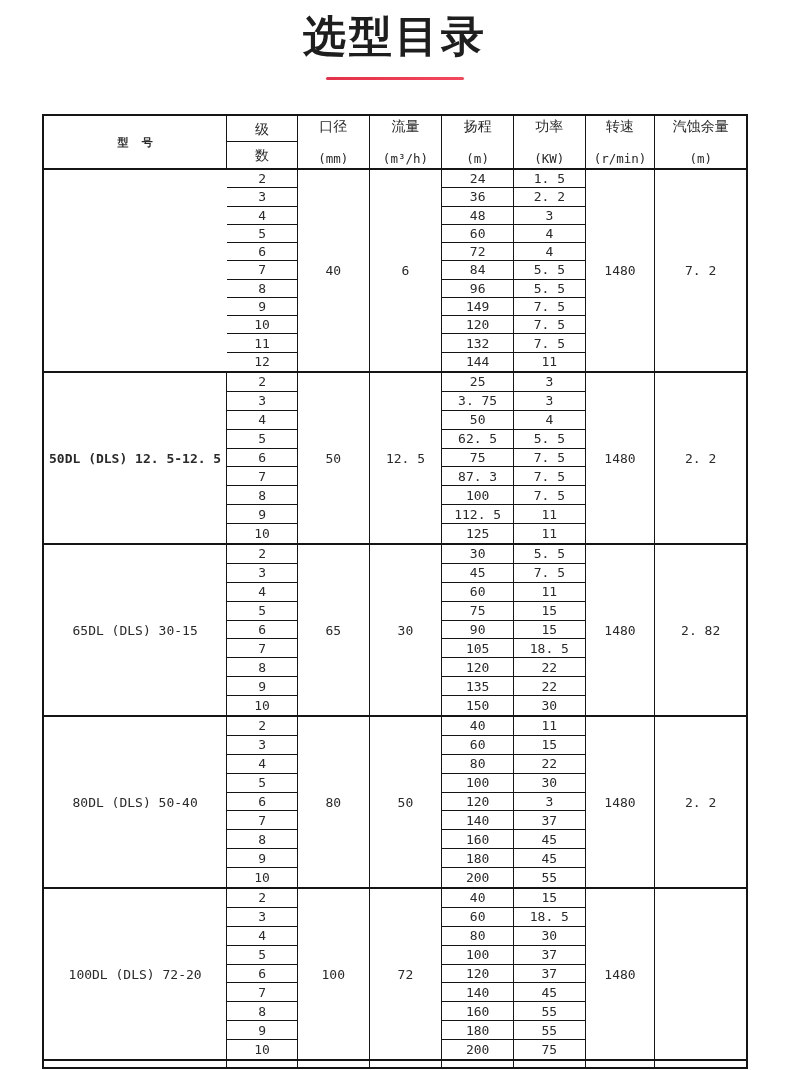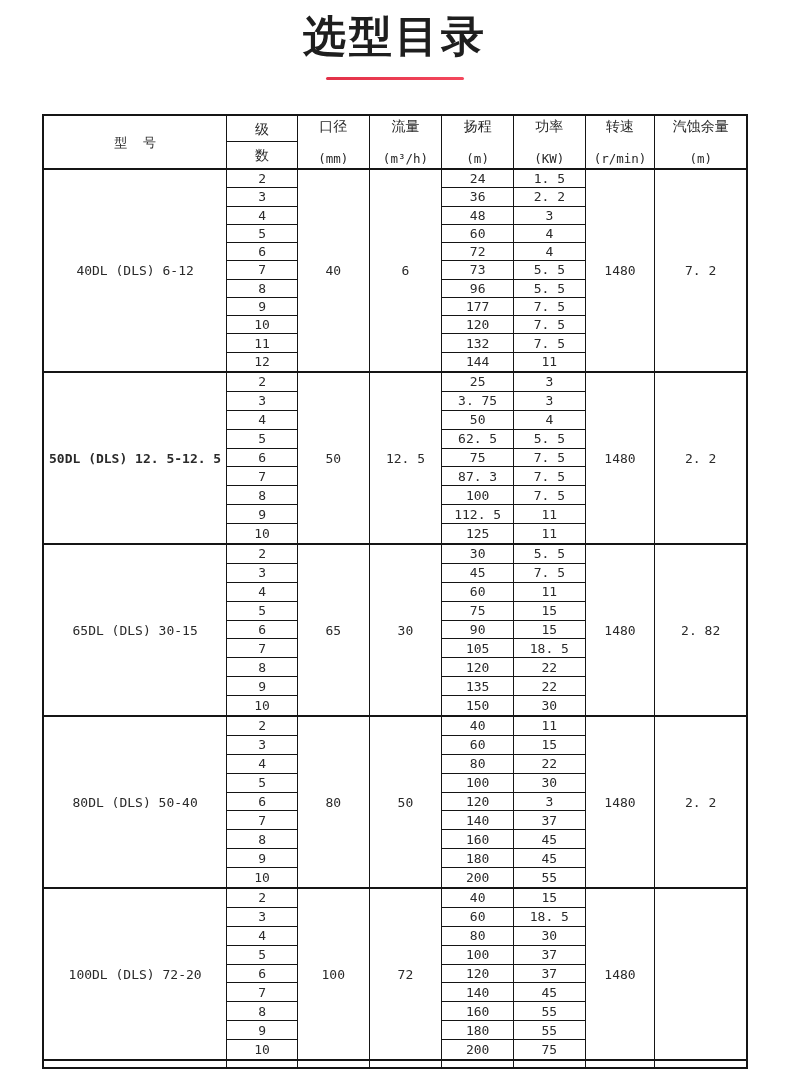--- a/index.html
+++ b/index.html
@@ -48,21 +48,21 @@
     display: flex;
     align-items: center;
     justify-content: center;
     font-size: 13px;
     line-height: 1;
     white-space: pre;
   }
   .br { border-right: 1px solid #151515; }
   .bb { border-bottom: 1px solid #151515; }
 
-  .hmodel { grid-column: 1; grid-row: 1 / -1; font-size: 13px; }
+  .hmodel { grid-column: 1; grid-row: 1 / -1; font-size: 11px; font-weight: bold; }
   .hstage-top { grid-column: 2; grid-row: 1; font-size: 14px; }
   .hstage-bottom { grid-column: 2; grid-row: 2; font-size: 14px; }
   .hcol { grid-row: 1 / -1; flex-direction: column; justify-content: center; gap: 20px; }
   .hcol .hname { font-size: 14px; }
   .hcol .hunit { font-size: 12.5px; }
 
   .block {
     display: grid;
     grid-template-columns: var(--cols);
     border-bottom: 2px solid #151515;
@@ -91,48 +91,47 @@
 
     <div class="cell hcol br" style="grid-area: 1 / 3 / -1;"><div class="hname">口径</div><div class="hunit">(mm)</div></div>
         <div class="cell hcol br" style="grid-area: 1 / 4 / -1;"><div class="hname">流量</div><div class="hunit">(m³/h)</div></div>
         <div class="cell hcol br" style="grid-area: 1 / 5 / -1;"><div class="hname">扬程</div><div class="hunit">(m)</div></div>
         <div class="cell hcol br" style="grid-area: 1 / 6 / -1;"><div class="hname">功率</div><div class="hunit">(KW)</div></div>
         <div class="cell hcol br" style="grid-area: 1 / 7 / -1;"><div class="hname">转速</div><div class="hunit">(r/min)</div></div>
         <div class="cell hcol" style="grid-area: 1 / 8 / -1;"><div class="hname">汽蚀余量</div><div class="hunit">(m)</div></div>
       </div>
     <div>
         <div class="block rows-11" style="grid-template-rows: repeat(11, 1fr);">
-          <div class="cell br" style="grid-area: 1 / 1 / -1;">40DL (DLS) 6-12</div>
           <div class="cell br" style="grid-area: 1 / 3 / -1;">40</div>
           <div class="cell br" style="grid-area: 1 / 4 / -1;">6</div>
           <div class="cell br" style="grid-area: 1 / 7 / -1;">1480</div>
           <div class="cell " style="grid-area: 1 / 8 / -1;">7. 2</div>
           <div class="cell br bb" style="grid-area: 1 / 2;">2</div>
           <div class="cell br bb" style="grid-area: 1 / 5;">24</div>
           <div class="cell br bb" style="grid-area: 1 / 6;">1. 5</div>
           <div class="cell br bb" style="grid-area: 2 / 2;">3</div>
           <div class="cell br bb" style="grid-area: 2 / 5;">36</div>
           <div class="cell br bb" style="grid-area: 2 / 6;">2. 2</div>
           <div class="cell br bb" style="grid-area: 3 / 2;">4</div>
           <div class="cell br bb" style="grid-area: 3 / 5;">48</div>
           <div class="cell br bb" style="grid-area: 3 / 6;">3</div>
           <div class="cell br bb" style="grid-area: 4 / 2;">5</div>
           <div class="cell br bb" style="grid-area: 4 / 5;">60</div>
           <div class="cell br bb" style="grid-area: 4 / 6;">4</div>
           <div class="cell br bb" style="grid-area: 5 / 2;">6</div>
           <div class="cell br bb" style="grid-area: 5 / 5;">72</div>
           <div class="cell br bb" style="grid-area: 5 / 6;">4</div>
           <div class="cell br bb" style="grid-area: 6 / 2;">7</div>
-          <div class="cell br bb" style="grid-area: 6 / 5;">73</div>
+          <div class="cell br bb" style="grid-area: 6 / 5;">84</div>
           <div class="cell br bb" style="grid-area: 6 / 6;">5. 5</div>
           <div class="cell br bb" style="grid-area: 7 / 2;">8</div>
           <div class="cell br bb" style="grid-area: 7 / 5;">96</div>
           <div class="cell br bb" style="grid-area: 7 / 6;">5. 5</div>
           <div class="cell br bb" style="grid-area: 8 / 2;">9</div>
-          <div class="cell br bb" style="grid-area: 8 / 5;">177</div>
+          <div class="cell br bb" style="grid-area: 8 / 5;">149</div>
           <div class="cell br bb" style="grid-area: 8 / 6;">7. 5</div>
           <div class="cell br bb" style="grid-area: 9 / 2;">10</div>
           <div class="cell br bb" style="grid-area: 9 / 5;">120</div>
           <div class="cell br bb" style="grid-area: 9 / 6;">7. 5</div>
           <div class="cell br bb" style="grid-area: 10 / 2;">11</div>
           <div class="cell br bb" style="grid-area: 10 / 5;">132</div>
           <div class="cell br bb" style="grid-area: 10 / 6;">7. 5</div>
           <div class="cell br" style="grid-area: 11 / 2;">12</div>
           <div class="cell br" style="grid-area: 11 / 5;">144</div>
           <div class="cell br" style="grid-area: 11 / 6;">11</div>

